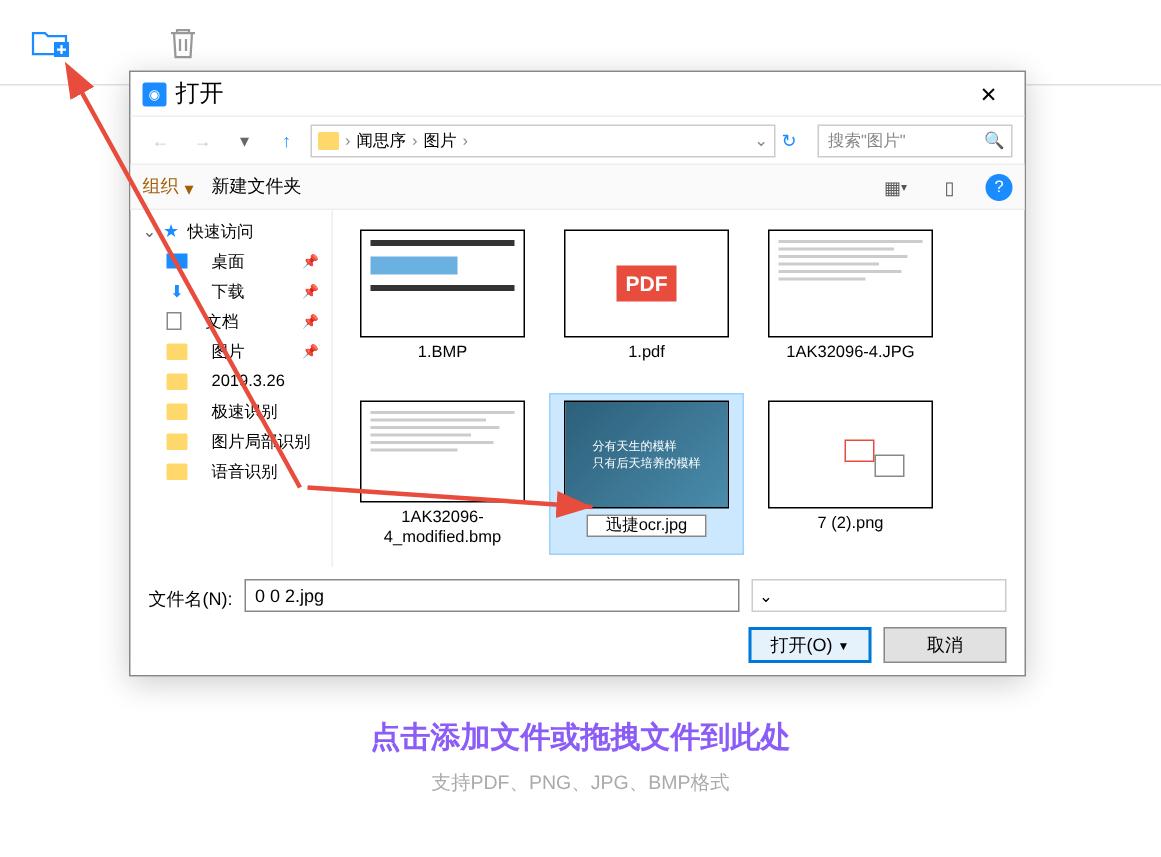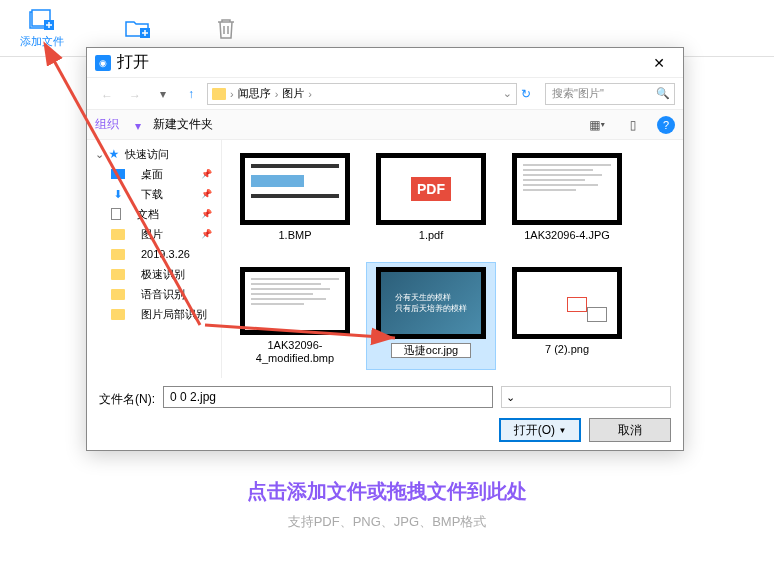--- a/index.html
+++ b/index.html
@@ -25,40 +25,40 @@
 .nav-arrow.disabled { color: #ccc; }
 .nav-up { color: #1a8cff; }
 .nav-path { flex: 1; height: 22px; border: 1px solid #ccc; display: flex; align-items: center; padding: 0 4px; gap: 4px; font-size: 11px; }
 .nav-path .folder-icon { width: 14px; height: 12px; background: #ffd86b; border-radius: 1px; }
 .nav-path .sep { color: #888; }
 .nav-refresh { width: 20px; cursor:pointer; color:#1a8cff;}
 .nav-search { width: 130px; height: 22px; border: 1px solid #ccc; padding: 0 6px; font-size: 11px; color: #888; display:flex;align-items:center; position:relative;}
 .nav-search .mag{position:absolute;right:4px;}
 
 .dlg-cmd { height: 30px; display: flex; align-items: center; padding: 0 8px; gap: 12px; font-size: 12px; border-bottom: 1px solid #eee; background: #fafafa; }
-.cmd-org { color: #8b5cf6; display: flex; align-items: flex-end; gap: 16px; cursor:pointer;}
+.cmd-org { color: #a16207; display: flex; align-items: flex-end; gap: 4px; cursor:pointer;}
 .cmd-new { cursor:pointer; }
 .cmd-spacer { flex: 1; }
 .cmd-view { width: 24px; height: 20px; cursor: pointer; display:flex;align-items:center;justify-content:center;color:#555;}
 .cmd-help { width: 18px; height: 18px; border-radius: 50%; background: #1a8cff; color: #fff; display: flex; align-items: center; justify-content: center; font-size: 11px; cursor:pointer;}
 
 .dlg-body { flex: 1; display: flex; overflow: hidden; }
 .tree { width: 135px; border-right: 1px solid #eee; padding: 4px 0; font-size: 11px; overflow:hidden;}
 .tree-item { height: 20px; display: flex; align-items: center; padding-left: 8px; gap: 4px; cursor: pointer; }
 .tree-item.sub { padding-left: 24px; gap: 16px; }
 .tree-item .pin { margin-left: auto; margin-right: 8px; color: #aaa; font-size: 9px; }
 .tree-item .chev { width: 8px; color: #666; }
 .tree-item .ti-icon { width: 14px; height: 12px; display:flex;align-items:center;justify-content:center;}
 .folder-ico { width: 14px; height: 11px; background: #ffd86b; border-radius: 1px; }
 .star-ico { color:#1a8cff; font-size:12px;}
 
 .grid { flex: 1; padding: 8px; display: flex; flex-wrap: wrap; align-content: flex-start; gap: 6px; overflow-y: auto; }
 .file { width: 130px; height: 108px; display: flex; flex-direction: column; align-items: center; padding: 4px; cursor: pointer; border: 1px solid transparent; }
 .file.selected { background: #cce8ff; border-color: #99d1ff; }
-.file-thumb { width: 110px; height: 72px; border: 5px solid #000000; background: #fff; display: flex; align-items: center; justify-content: center; font-size: 10px; overflow: hidden; position:relative;}
+.file-thumb { width: 110px; height: 72px; border: 1px solid #000000; background: #fff; display: flex; align-items: center; justify-content: center; font-size: 10px; overflow: hidden; position:relative;}
 .file-name { font-size: 11px; text-align: center; margin-top: 4px; line-height: 1.2; }
 .file.selected .file-name { background:#fff; border:1px solid #888; padding:0 12px;}
 
 .thumb-doc { display:flex;flex-direction:column;gap:3px;padding:6px;width:100%;height:100%;}
 .thumb-doc .bar{height:2px;background:#ccc;}
 .thumb-pdf { background:#e74c3c;color:#fff;font-weight:bold;font-size:14px;padding:4px 6px;}
 .thumb-img { width:100%;height:100%;background:linear-gradient(135deg,#2c5f7a,#4a8cab);display:flex;align-items:center;justify-content:center;color:#fff;font-size:8px;text-align:left;}
 .thumb-diag { width:100%;height:100%;position:relative;}
 .thumb-diag .box{position:absolute;border:1px solid #e74c3c;width:20px;height:15px;}
 
@@ -72,29 +72,20 @@
 .btn.primary { border: 2px solid #0078d7; background:#e5f1fb;}
 
 
 .arrow{position:absolute;pointer-events:none;}
 .arrow svg{overflow:visible;}
 </style>
 </head>
 <body>
 
 <div class="bg-toolbar">
-  <div class="bg-tool active">
-    <svg viewBox="0 0 28 24">
-        <rect x="2" y="4" width="18" height="16" fill="none" stroke="#1a8cff" stroke-width="1.5"></rect>
-        <rect x="4" y="2" width="18" height="16" fill="#fff" stroke="#1a8cff" stroke-width="1.5"></rect>
-        <rect x="16" y="12" width="10" height="10" fill="#1a8cff"></rect>
-        <path d="M21 14v6M18 17h6" stroke="#fff" stroke-width="1.5"></path>
-      </svg>
-    <span>添加文件</span>
-  </div>
   <div class="bg-tool">
     <svg viewBox="0 0 28 24">
         <path d="M2 6h8l2 2h12v12H2z" fill="none" stroke="#1a8cff" stroke-width="1.5"></path>
         <rect x="16" y="12" width="10" height="10" fill="#1a8cff"></rect>
         <path d="M21 14v6M18 17h6" stroke="#fff" stroke-width="1.5"></path>
       </svg>
   </div>
   <div class="bg-tool">
     <svg viewBox="0 0 28 24">
         <path d="M6 6h16M10 6V4h8v2M8 6l1 16h10l1-16M12 10v8M16 10v8" fill="none" stroke="#999" stroke-width="1.5"></path>
@@ -186,27 +177,27 @@
       <div class="tree-item sub">
           <span class="ti-icon">
             <div class="folder-ico"></div>
           </span>
           <span>极速识别</span>
         </div>
       <div class="tree-item sub">
           <span class="ti-icon">
             <div class="folder-ico"></div>
           </span>
+          <span>图片局部识别</span>
+        </div>
+      <div class="tree-item sub">
+          <span class="ti-icon">
+            <div class="folder-ico"></div>
+          </span>
           <span>语音识别</span>
-        </div>
-      <div class="tree-item sub">
-          <span class="ti-icon">
-            <div class="folder-ico"></div>
-          </span>
-          <span>图片局部识别</span>
         </div>
     </div>
 
     <div class="grid">
       <div class="file">
         <div class="file-thumb">
             <div class="thumb-doc">
               <div class="bar" style="background:#333;height:4px;"></div>
               <div class="bar" style="width:60%;background:#6ab0e0;height:12px;margin:4px 0;"></div>
               <div class="bar" style="background:#333;height:4px;"></div>

